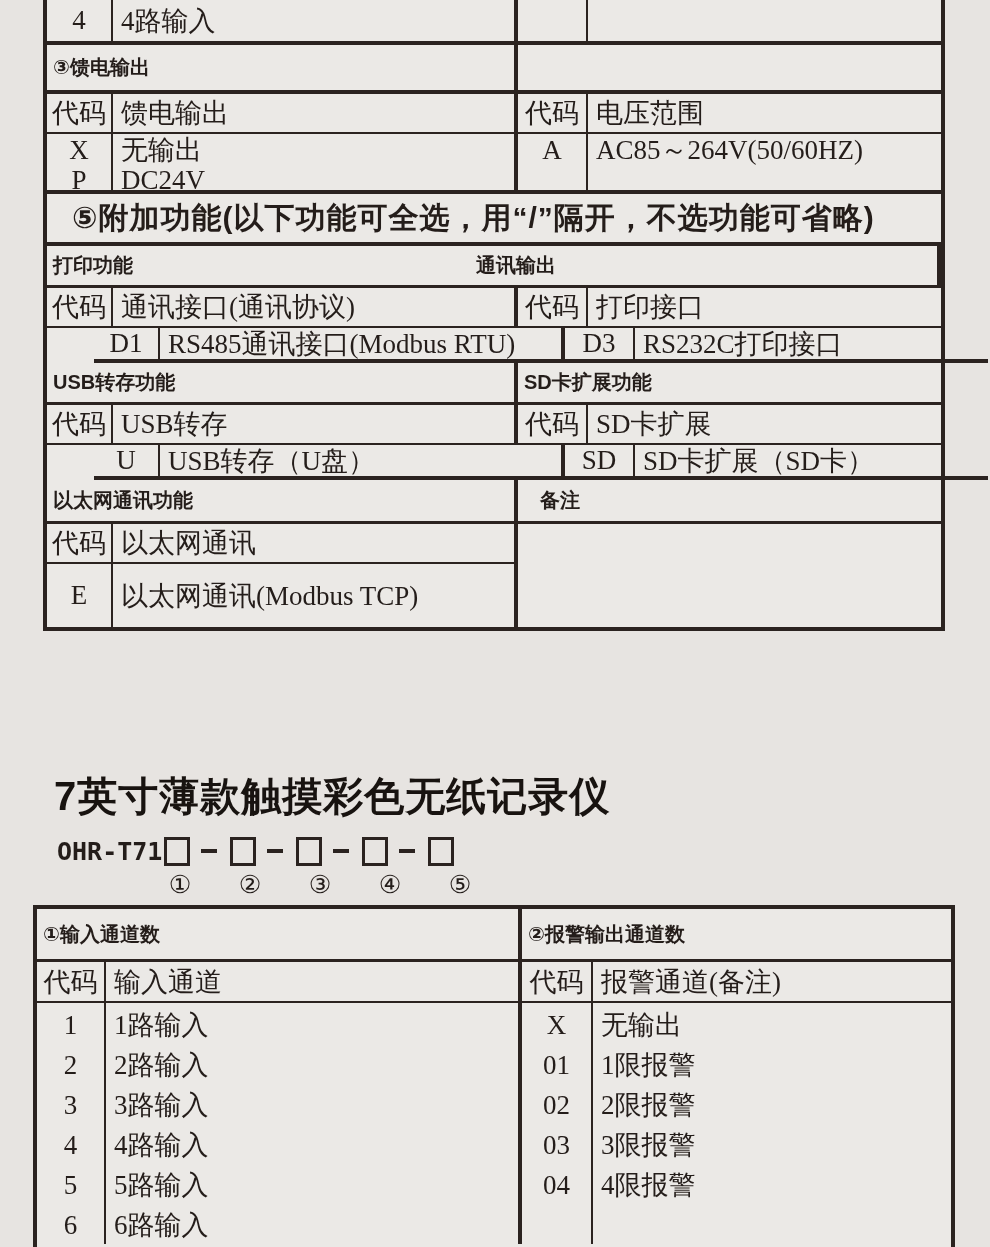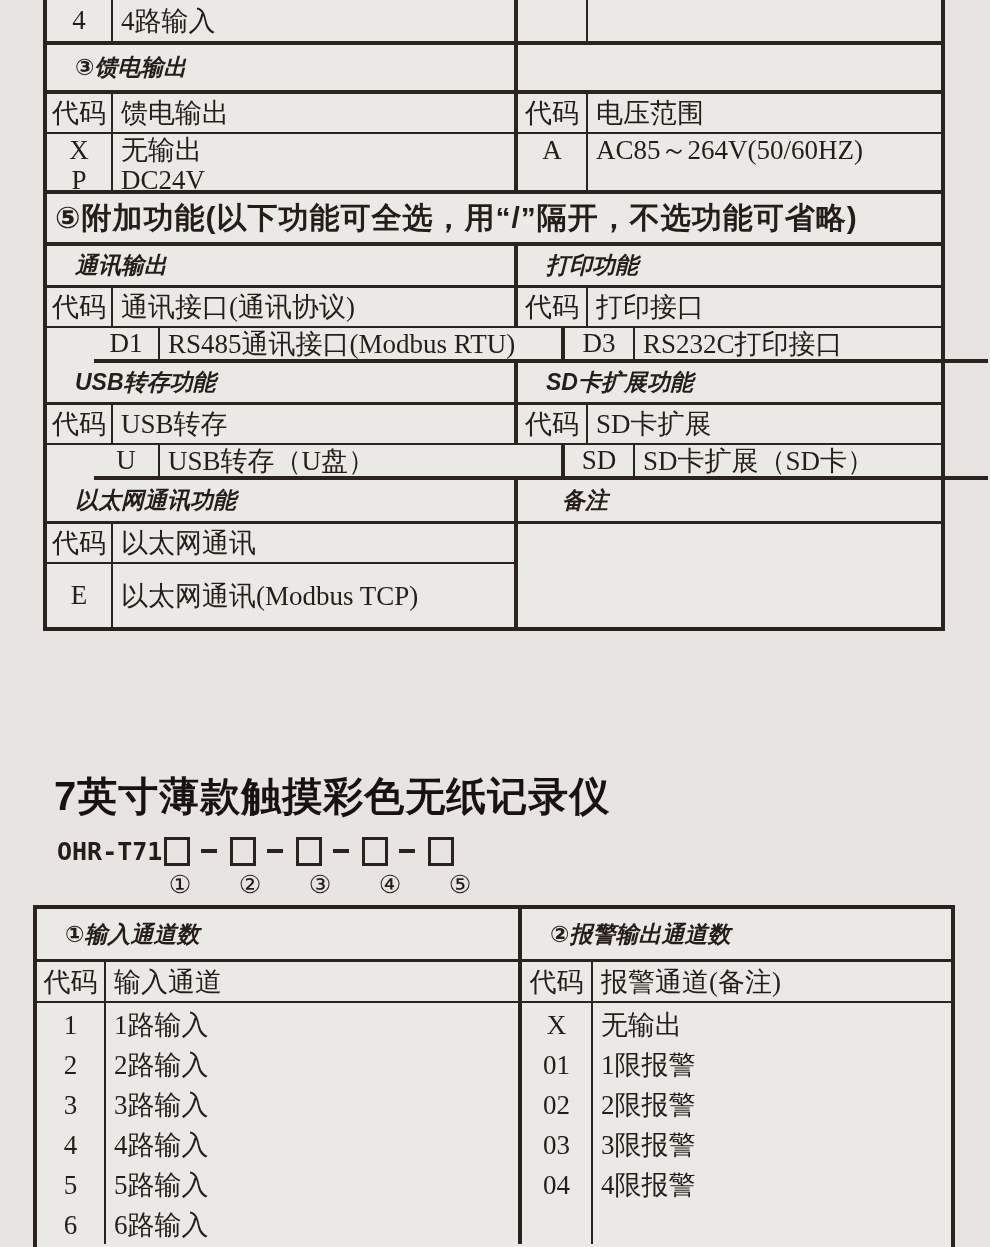--- a/index.html
+++ b/index.html
@@ -29,24 +29,24 @@
   .tbl-bottom .hl{width:485px;border-right:4px solid var(--bd);}
   .tbl-bottom .hr{flex:1;}
 
   .code{width:66px;border-right:2px solid var(--bd);display:flex;align-items:center;justify-content:center;
         font-size:27px;flex-shrink:0;}
   .tbl-bottom .code{width:69px;}
   .hr .code{width:70px;}
   .tbl-bottom .hr .code{width:71px;}
   .lbl{flex:1;display:flex;align-items:center;padding-left:8px;font-size:27px;white-space:nowrap;overflow:hidden;}
 
-  .sechdr{align-items:center;padding-left:28px;
-          font-family:"Liberation Sans","DejaVu Sans",sans-serif;font-weight:bold;font-size:23px;
-          white-space:nowrap;overflow:hidden;font-style:italic;}
-  .sec5{display:flex;align-items:center;padding-left:8px;width:100%;
+  .sechdr{align-items:center;padding-left:6px;
+          font-family:"Liberation Sans","DejaVu Sans",sans-serif;font-weight:bold;font-size:20px;
+          white-space:nowrap;overflow:hidden;}
+  .sec5{display:flex;align-items:center;padding-left:25px;width:100%;
         font-family:"Liberation Sans","DejaVu Sans",sans-serif;font-weight:bold;font-size:30px;
         letter-spacing:1px;white-space:nowrap;overflow:hidden;}
 
   
   .vstack{flex-direction:column;justify-content:flex-start;align-items:stretch;padding-top:1px;}
   .code.vstack{padding-left:0;}
   .lbl.vstack{display:flex;}
   .vline{line-height:30px;height:30px;font-size:27px;text-align:center;white-space:nowrap;}
   .lbl .vline{text-align:left;}
   .tbl-bottom .vline{line-height:40px;height:40px;}
@@ -137,22 +137,22 @@
           <div class="vline">AC85～264V(50/60HZ)</div>
         </div>
       </div>
     </div>
 
     <div class="trow h-sec5 bb4">
       <div class="sec5">⑤附加功能(以下功能可全选，用“/”隔开，不选功能可省略)</div>
     </div>
 
     <div class="trow h-subhdr bb3">
+      <div class="half hr sechdr">打印功能</div>
       <div class="half hl sechdr">通讯输出</div>
-      <div class="half hr sechdr">打印功能</div>
     </div>
 
     <div class="trow h-colhdr bb2">
       <div class="half hl">
         <div class="code">代码</div>
         <div class="lbl">通讯接口(通讯协议)</div>
       </div>
       <div class="half hr">
         <div class="code">代码</div>
         <div class="lbl">打印接口</div>

